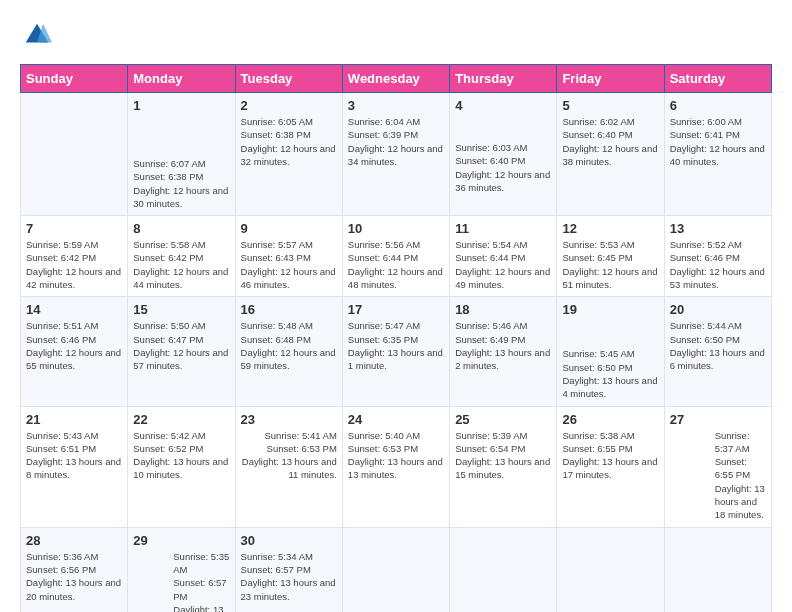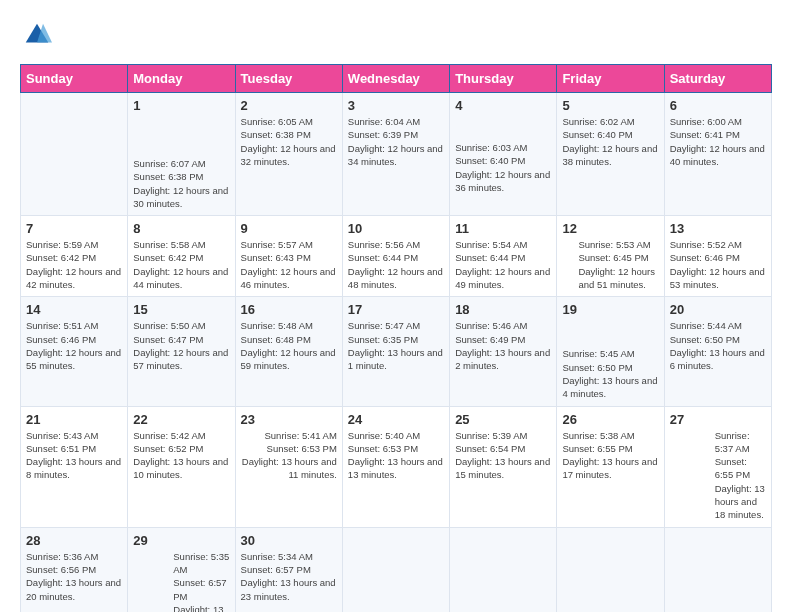--- a/index.html
+++ b/index.html
@@ -189,21 +189,21 @@
 Daylight: 12 hours and 48 minutes.</div>
         </td>
         <td>
           <div class="day-number">11</div>
           <div class="day-info" style="white-space: pre-line;">Sunrise: 5:54 AM
 Sunset: 6:44 PM
 Daylight: 12 hours and 49 minutes.</div>
         </td>
         <td>
           <div class="day-number">12</div>
-          <div class="day-info" style="white-space: pre-line; margin-left: 16px;">Sunrise: 5:53 AM
+          <div class="day-info" style="white-space: pre-line;">Sunrise: 5:53 AM
 Sunset: 6:45 PM
 Daylight: 12 hours and 51 minutes.</div>
         </td>
         <td>
           <div class="day-number">13</div>
           <div class="day-info" style="white-space: pre-line;">Sunrise: 5:52 AM
 Sunset: 6:46 PM
 Daylight: 12 hours and 53 minutes.</div>
         </td>
       </tr>

